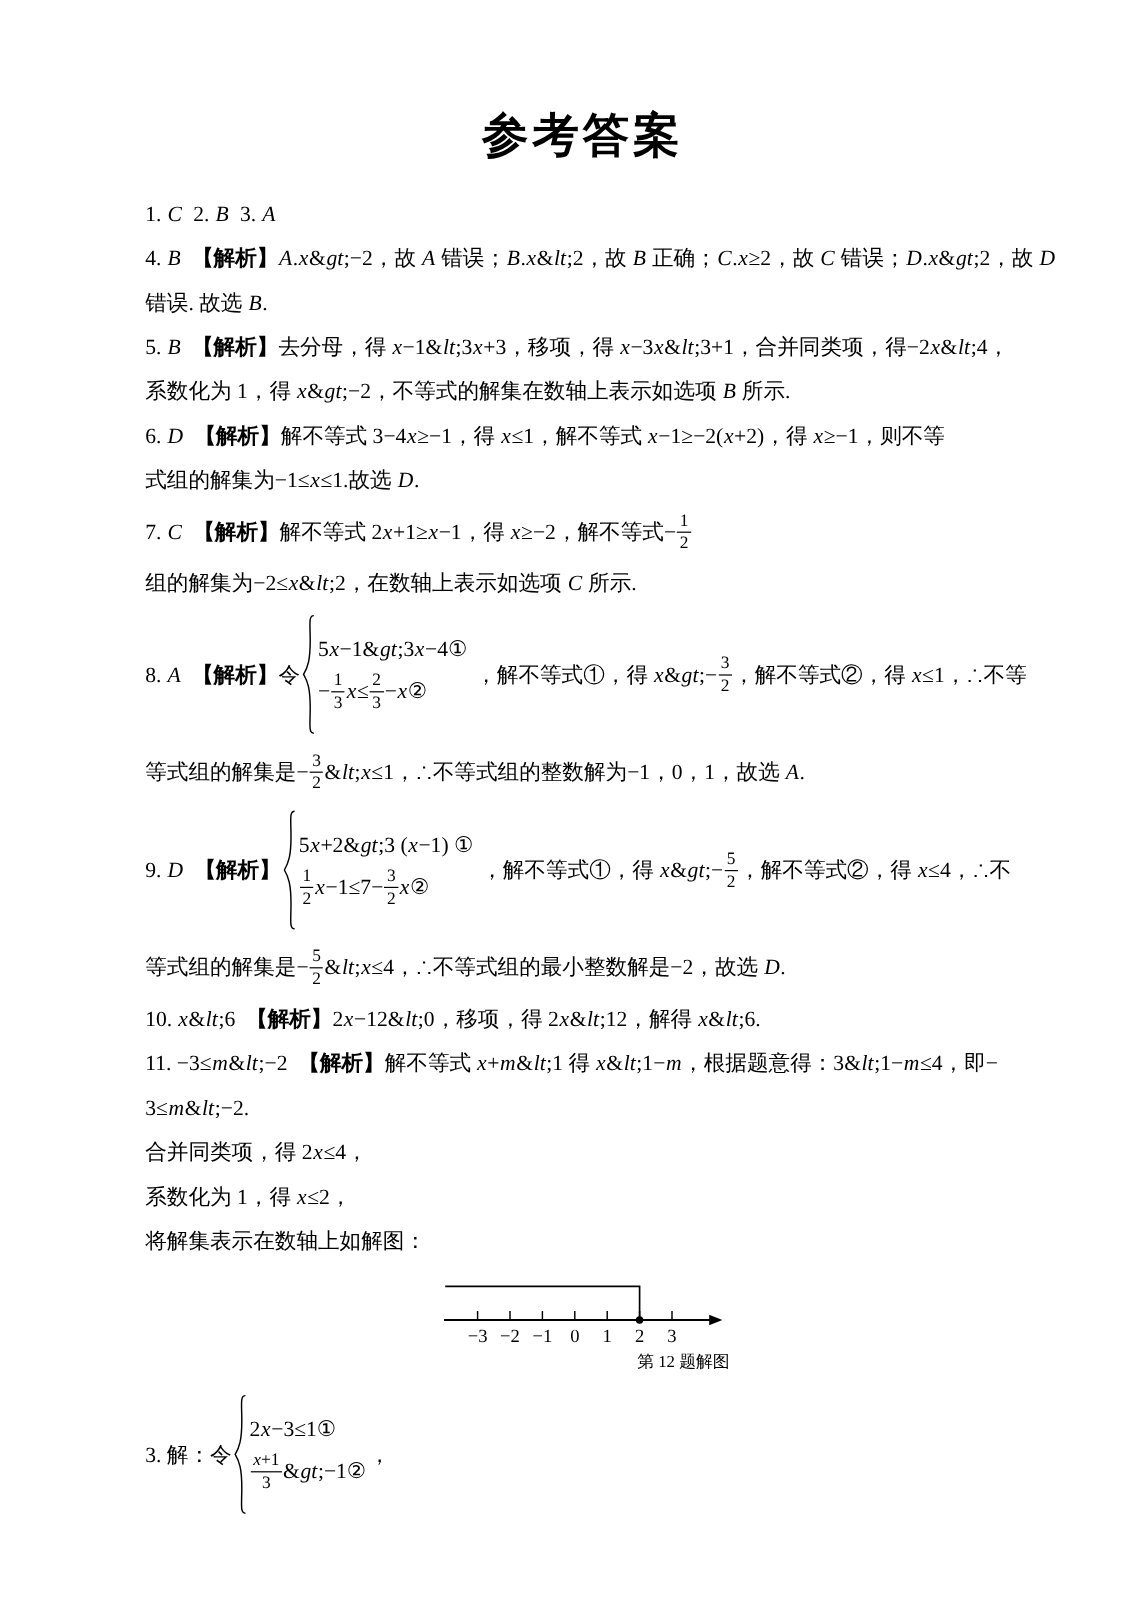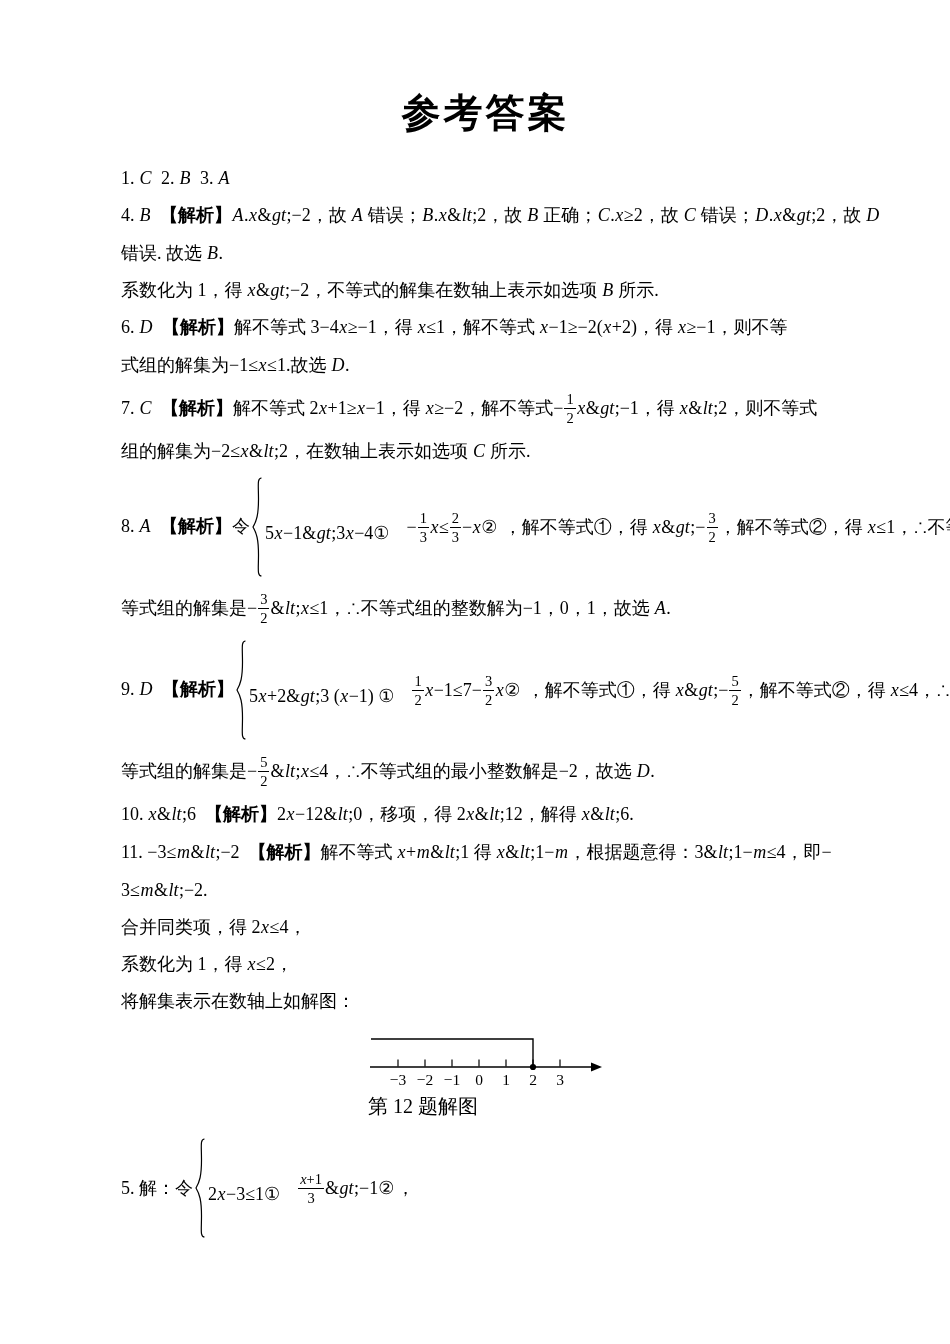--- a/index.html
+++ b/index.html
@@ -19,54 +19,55 @@
     margin:0 0 27px 0;
   }
   .line{
     display:flex;align-items:center;
     margin:0 0 14px 0;
     line-height:23px;min-height:23px;
     white-space:pre;
   }
   .t{white-space:pre;}
   .t i{font-style:italic;padding:0 0.5px;}
-  .jx{font-family:Liberation Mono, monospace;font-weight:700;}
+  .jx{font-family:Liberation Serif, serif;font-weight:700;}
   .fr{
     display:inline-flex;flex-direction:column;align-items:center;
     font-size:14.5px;line-height:16px;margin:0 1px;vertical-align:middle;
   }
   .fr .n{border-bottom:1px solid #000;padding:0 2px 1px 2px;}
   .fr .d{padding-top:1px;}
   .sys{display:inline-flex;align-items:center;margin:0 2px;}
   .bw{align-self:stretch;display:flex;width:10px;margin-right:3px;}
   .bw svg{height:100%;width:10px;overflow:visible;}
-  .sysc{display:inline-flex;align-items:flex-end;row-gap:6px;padding:2px 0;gap:17px;}
+  .sysc{display:inline-flex;flex-direction:column;align-items:flex-start;row-gap:6px;padding:2px 0;}
   .sline{display:flex;align-items:center;white-space:pre;}
   #nl-figure{margin:4px 0 0 247px;width:240px;}
   #nl-figure svg{display:block;}
   #nl-caption{
-    width:240px;margin:2px 0 18px 247px;text-align:left;
-    font-size:20px;
+    width:240px;margin:2px 0 18px 247px;text-align:right;
+    font-size:14px;
   }
   #content-bottom .line{margin-top:6px;}
 </style>
 </head>
 <body>
 
 <div id="page">
   <h1 id="title">参考答案</h1>
 
   <div id="content-top">
       <div class="line"><span class="t">1. <i>C</i>  2. <i>B</i>  3. <i>A</i></span></div>
       <div class="line"><span class="t">4. <i>B</i>  <span class="jx">【解析】</span><i>A</i>.<i>x</i>&amp;<i>gt</i>;−2，故 <i>A</i> 错误；<i>B</i>.<i>x</i>&amp;<i>lt</i>;2，故 <i>B</i> 正确；<i>C</i>.<i>x</i>≥2，故 <i>C</i> 错误；<i>D</i>.<i>x</i>&amp;<i>gt</i>;2，故 <i>D</i></span></div>
       <div class="line"><span class="t">错误. 故选 <i>B</i>.</span></div>
+      <div class="line"><span class="t">5. <i>B</i>  <span class="jx">【解析】</span>去分母，得 <i>x</i>−1&amp;<i>lt</i>;3<i>x</i>+3，移项，得 <i>x</i>−3<i>x</i>&amp;<i>lt</i>;3+1，合并同类项，得−2<i>x</i>&amp;<i>lt</i>;4，</span></div>
       <div class="line"><span class="t">系数化为 1，得 <i>x</i>&amp;<i>gt</i>;−2，不等式的解集在数轴上表示如选项 <i>B</i> 所示.</span></div>
       <div class="line"><span class="t">6. <i>D</i>  <span class="jx">【解析】</span>解不等式 3−4<i>x</i>≥−1，得 <i>x</i>≤1，解不等式 <i>x</i>−1≥−2(<i>x</i>+2)，得 <i>x</i>≥−1，则不等</span></div>
       <div class="line"><span class="t">式组的解集为−1≤<i>x</i>≤1.故选 <i>D</i>.</span></div>
-      <div class="line"><span class="t">7. <i>C</i>  <span class="jx">【解析】</span>解不等式 2<i>x</i>+1≥<i>x</i>−1，得 <i>x</i>≥−2，解不等式−</span><span class="fr"><span class="n">1</span><span class="d">2</span></span><span class="t"><i>x</i>&amp;<i>gt</i>;−1，得 <i>x</i>&amp;<i>lt</i>;2，则不等式</span></div>
+      <div class="line"><span class="t">7. <i>C</i>  <span class="jx">【解析】</span>解不等式 2<i>x</i>+1≥<i>x</i>−1，得 <i>x</i>≥−2，解不等式−</span><span class="fr"><span class="n">1</span><span class="d">2</span></span></div>
       <div class="line"><span class="t">组的解集为−2≤<i>x</i>&amp;<i>lt</i>;2，在数轴上表示如选项 <i>C</i> 所示.</span></div>
       <div class="line"><span class="t">8. <i>A</i>  <span class="jx">【解析】</span>令</span><span class="sys"><span class="bw"><svg viewBox="0 0 10 100" preserveAspectRatio="none">
               <path d="M9.5 1 C5 1 6.5 8 6.5 22 C6.5 38 4.5 44 1 50 C4.5 56 6.5 62 6.5 78 C6.5 92 5 99 9.5 99" fill="none" stroke="#000" stroke-width="1.2" vector-effect="non-scaling-stroke"></path>
             </svg></span><span class="sysc"><span class="sline"><span class="t">5<i>x</i>−1&amp;<i>gt</i>;3<i>x</i>−4①</span></span><span class="sline"><span class="t">−</span><span class="fr"><span class="n">1</span><span class="d">3</span></span><span class="t"><i>x</i>≤</span><span class="fr"><span class="n">2</span><span class="d">3</span></span><span class="t">−<i>x</i>②</span></span></span></span><span class="t"> ，解不等式①，得 <i>x</i>&amp;<i>gt</i>;−</span><span class="fr"><span class="n">3</span><span class="d">2</span></span><span class="t">，解不等式②，得 <i>x</i>≤1，∴不等</span></div>
       <div class="line"><span class="t">等式组的解集是−</span><span class="fr"><span class="n">3</span><span class="d">2</span></span><span class="t">&amp;<i>lt</i>;<i>x</i>≤1，∴不等式组的整数解为−1，0，1，故选 <i>A</i>.</span></div>
       <div class="line"><span class="t">9. <i>D</i>  <span class="jx">【解析】</span></span><span class="sys"><span class="bw"><svg viewBox="0 0 10 100" preserveAspectRatio="none">
               <path d="M9.5 1 C5 1 6.5 8 6.5 22 C6.5 38 4.5 44 1 50 C4.5 56 6.5 62 6.5 78 C6.5 92 5 99 9.5 99" fill="none" stroke="#000" stroke-width="1.2" vector-effect="non-scaling-stroke"></path>
             </svg></span><span class="sysc"><span class="sline"><span class="t">5<i>x</i>+2&amp;<i>gt</i>;3 (<i>x</i>−1) ①</span></span><span class="sline"><span class="fr"><span class="n">1</span><span class="d">2</span></span><span class="t"><i>x</i>−1≤7−</span><span class="fr"><span class="n">3</span><span class="d">2</span></span><span class="t"><i>x</i>②</span></span></span></span><span class="t"> ，解不等式①，得 <i>x</i>&amp;<i>gt</i>;−</span><span class="fr"><span class="n">5</span><span class="d">2</span></span><span class="t">，解不等式②，得 <i>x</i>≤4，∴不</span></div>
       <div class="line"><span class="t">等式组的解集是−</span><span class="fr"><span class="n">5</span><span class="d">2</span></span><span class="t">&amp;<i>lt</i>;<i>x</i>≤4，∴不等式组的最小整数解是−2，故选 <i>D</i>.</span></div>
       <div class="line"><span class="t">10. <i>x</i>&amp;<i>lt</i>;6  <span class="jx">【解析】</span>2<i>x</i>−12&amp;<i>lt</i>;0，移项，得 2<i>x</i>&amp;<i>lt</i>;12，解得 <i>x</i>&amp;<i>lt</i>;6.</span></div>
@@ -97,17 +98,17 @@
           <text x="165" y="58" text-anchor="middle" font-size="15.5" font-family="&quot;Liberation Serif&quot;,&quot;DejaVu Serif&quot;,serif">2</text>
           <line x1="192" y1="32.5" x2="192" y2="39.5" stroke="#000" stroke-width="1.2"></line>
           <text x="192" y="58" text-anchor="middle" font-size="15.5" font-family="&quot;Liberation Serif&quot;,&quot;DejaVu Serif&quot;,serif">3</text>
         </g>
       <circle cx="165" cy="40" r="3.1" fill="#000"></circle>
     </svg>
   </figure>
   <div id="nl-caption">第 12 题解图</div>
 
   <div id="content-bottom">
-      <div class="line"><span class="t">5. 解：令</span><span class="sys"><span class="bw"><svg viewBox="0 0 10 100" preserveAspectRatio="none">
+      <div class="line"><span class="t">3. 解：令</span><span class="sys"><span class="bw"><svg viewBox="0 0 10 100" preserveAspectRatio="none">
               <path d="M9.5 1 C5 1 6.5 8 6.5 22 C6.5 38 4.5 44 1 50 C4.5 56 6.5 62 6.5 78 C6.5 92 5 99 9.5 99" fill="none" stroke="#000" stroke-width="1.2" vector-effect="non-scaling-stroke"></path>
             </svg></span><span class="sysc"><span class="sline"><span class="t">2<i>x</i>−3≤1①</span></span><span class="sline"><span class="fr"><span class="n"><i>x</i>+1</span><span class="d">3</span></span><span class="t">&amp;<i>gt</i>;−1②</span></span></span></span><span class="t">，</span></div>
     </div>
 </div>
 
 </body></html>

